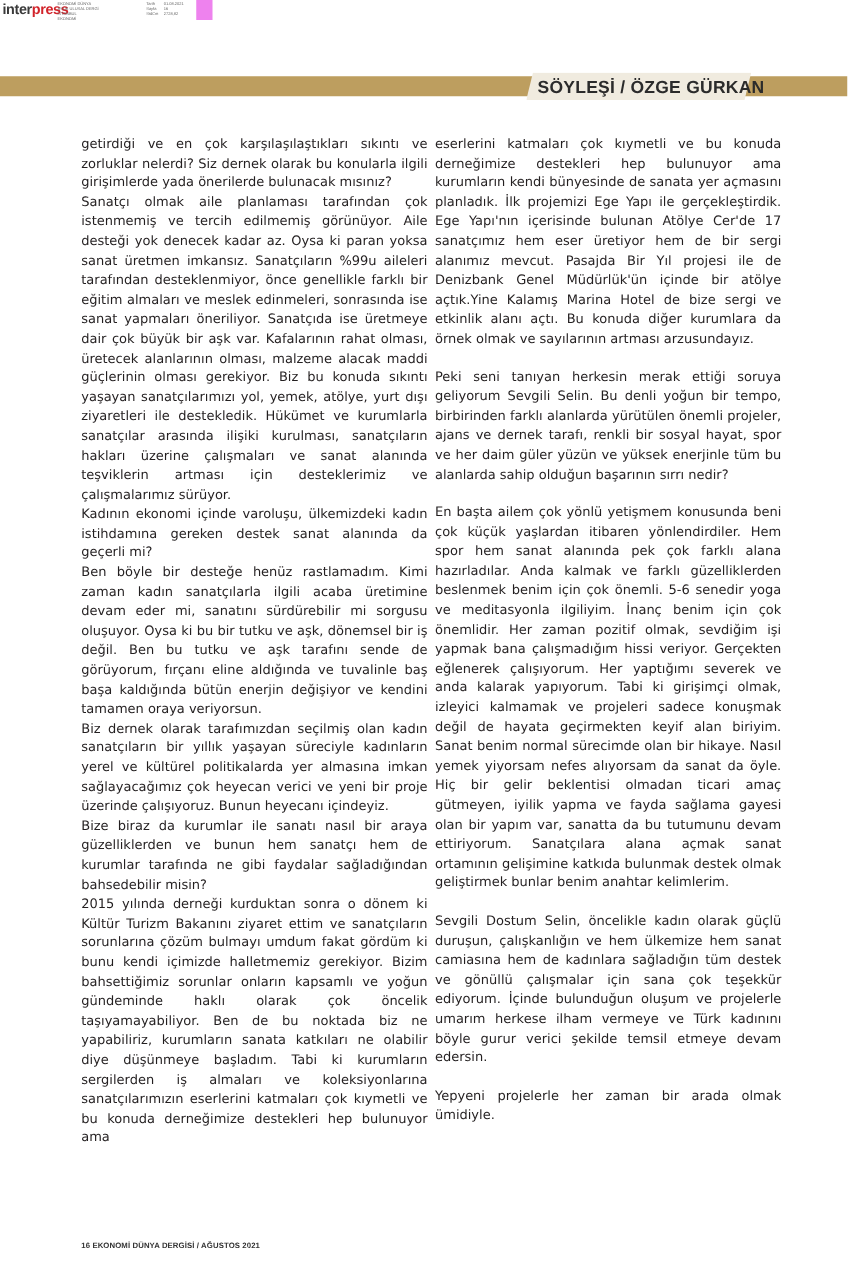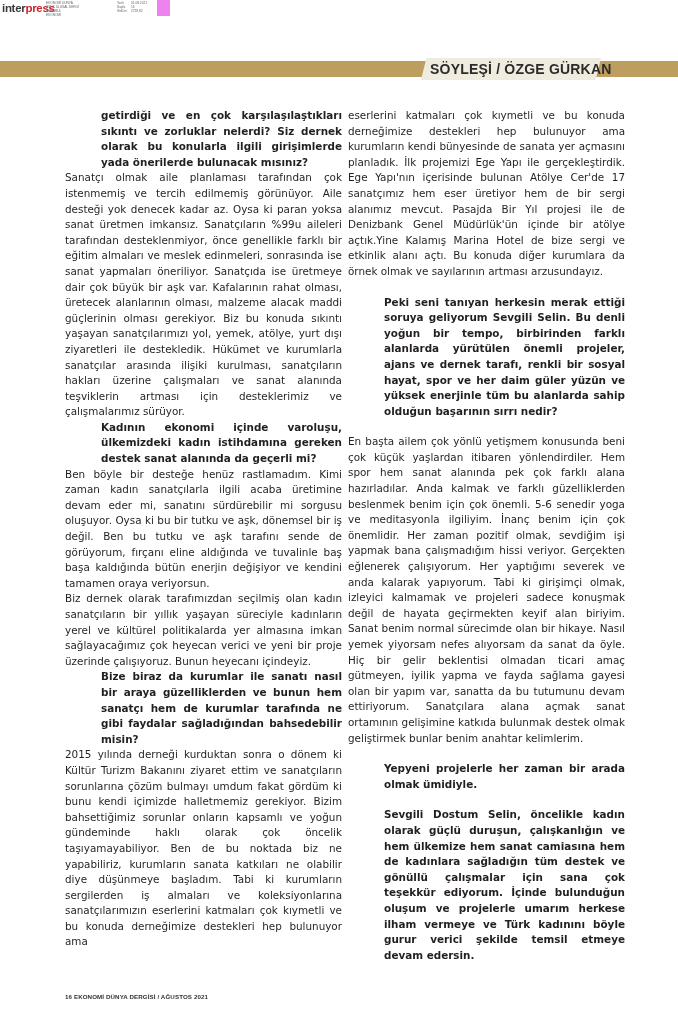--- a/index.html
+++ b/index.html
@@ -15,21 +15,21 @@
     .swatch { position: absolute; left: 157px; top: 0px; width: 13px; height: 16px; background: #ee82ee; }
 
     .banner { position: absolute; left: 0; top: 61px; width: 678px; height: 16px; background: #bd9e5f; }
     .banner-box { position: absolute; left: 421px; top: 58px; width: 180px; height: 22px; background: #f0ebdf; clip-path: polygon(3% 0, 100% 0, 97% 100%, 0 100%); }
     .banner-title { position: absolute; left: 430px; top: 61px; font-family: "Liberation Sans", sans-serif; font-weight: bold; font-size: 14px; color: #2b2b2b; letter-spacing: 0.2px; }
 
     .col { position: absolute; top: 108px; width: 277px; font-size: 10.4px; line-height: 15.6px; text-align: justify; }
     .col-left { left: 65px; }
     .col-right { left: 348px; }
     .col p { margin: 0; }
-    .col p.q { font-weight: bold; margin-left: 36px; }
+    .col p.q { font-weight: normal; }
     .col p.a { font-weight: normal; }
     .col p.gap { margin-top: 15px; }
 
     .footer { position: absolute; left: 65px; top: 993px; font-family: "Liberation Sans", sans-serif; font-weight: bold; font-size: 6.2px; color: #333; letter-spacing: 0.1px; }
   </style>
 </head>
 <body>
 
 <div class="clip-header">
   <div class="logo">
@@ -69,17 +69,17 @@
   <p class="a">Ben böyle bir desteğe henüz rastlamadım. Kimi zaman kadın sanatçılarla ilgili acaba üretimine devam eder mi, sanatını sürdürebilir mi sorgusu oluşuyor. Oysa ki bu bir tutku ve aşk, dönemsel bir iş değil. Ben bu tutku ve aşk tarafını sende de görüyorum, fırçanı eline aldığında ve tuvalinle baş başa kaldığında bütün enerjin değişiyor ve kendini tamamen oraya veriyorsun.</p>
   <p class="a">Biz dernek olarak tarafımızdan seçilmiş olan kadın sanatçıların bir yıllık yaşayan süreciyle kadınların yerel ve kültürel politikalarda yer almasına imkan sağlayacağımız çok heyecan verici ve yeni bir proje üzerinde çalışıyoruz. Bunun heyecanı içindeyiz.</p>
   <p class="q">Bize biraz da kurumlar ile sanatı nasıl bir araya güzelliklerden ve bunun hem sanatçı hem de kurumlar tarafında ne gibi faydalar sağladığından bahsedebilir misin?</p>
   <p class="a">2015 yılında derneği kurduktan sonra o dönem ki Kültür Turizm Bakanını ziyaret ettim ve sanatçıların sorunlarına çözüm bulmayı umdum fakat gördüm ki bunu kendi içimizde halletmemiz gerekiyor. Bizim bahsettiğimiz sorunlar onların kapsamlı ve yoğun gündeminde haklı olarak çok öncelik taşıyamayabiliyor. Ben de bu noktada biz ne yapabiliriz, kurumların sanata katkıları ne olabilir diye düşünmeye başladım. Tabi ki kurumların sergilerden iş almaları ve koleksiyonlarına sanatçılarımızın eserlerini katmaları çok kıymetli ve bu konuda derneğimize destekleri hep bulunuyor ama</p>
 </div>
 
 <div class="col col-right">
   <p class="a">eserlerini katmaları çok kıymetli ve bu konuda derneğimize destekleri hep bulunuyor ama kurumların kendi bünyesinde de sanata yer açmasını planladık. İlk projemizi Ege Yapı ile gerçekleştirdik. Ege Yapı'nın içerisinde bulunan Atölye Cer'de 17 sanatçımız hem eser üretiyor hem de bir sergi alanımız mevcut. Pasajda Bir Yıl projesi ile de Denizbank Genel Müdürlük'ün içinde bir atölye açtık.Yine Kalamış Marina Hotel de bize sergi ve etkinlik alanı açtı. Bu konuda diğer kurumlara da örnek olmak ve sayılarının artması arzusundayız.</p>
   <p class="q gap">Peki seni tanıyan herkesin merak ettiği soruya geliyorum Sevgili Selin. Bu denli yoğun bir tempo, birbirinden farklı alanlarda yürütülen önemli projeler, ajans ve dernek tarafı, renkli bir sosyal hayat, spor ve her daim güler yüzün ve yüksek enerjinle tüm bu alanlarda sahip olduğun başarının sırrı nedir?</p>
   <p class="a gap">En başta ailem çok yönlü yetişmem konusunda beni çok küçük yaşlardan itibaren yönlendirdiler. Hem spor hem sanat alanında pek çok farklı alana hazırladılar. Anda kalmak ve farklı güzelliklerden beslenmek benim için çok önemli. 5-6 senedir yoga ve meditasyonla ilgiliyim. İnanç benim için çok önemlidir. Her zaman pozitif olmak, sevdiğim işi yapmak bana çalışmadığım hissi veriyor. Gerçekten eğlenerek çalışıyorum. Her yaptığımı severek ve anda kalarak yapıyorum. Tabi ki girişimçi olmak, izleyici kalmamak ve projeleri sadece konuşmak değil de hayata geçirmekten keyif alan biriyim. Sanat benim normal sürecimde olan bir hikaye. Nasıl yemek yiyorsam nefes alıyorsam da sanat da öyle. Hiç bir gelir beklentisi olmadan ticari amaç gütmeyen, iyilik yapma ve fayda sağlama gayesi olan bir yapım var, sanatta da bu tutumunu devam ettiriyorum. Sanatçılara alana açmak sanat ortamının gelişimine katkıda bulunmak destek olmak geliştirmek bunlar benim anahtar kelimlerim.</p>
+  <p class="q gap">Sevgili Dostum Selin,  öncelikle kadın olarak güçlü duruşun, çalışkanlığın ve hem ülkemize hem sanat camiasına hem de kadınlara sağladığın tüm destek ve gönüllü çalışmalar için sana çok teşekkür ediyorum. İçinde bulunduğun oluşum ve projelerle umarım herkese ilham vermeye ve Türk kadınını böyle gurur verici şekilde temsil etmeye devam edersin.</p>
   <p class="q gap">Yepyeni projelerle her zaman bir arada olmak ümidiyle.</p>
-  <p class="q gap">Sevgili Dostum Selin,  öncelikle kadın olarak güçlü duruşun, çalışkanlığın ve hem ülkemize hem sanat camiasına hem de kadınlara sağladığın tüm destek ve gönüllü çalışmalar için sana çok teşekkür ediyorum. İçinde bulunduğun oluşum ve projelerle umarım herkese ilham vermeye ve Türk kadınını böyle gurur verici şekilde temsil etmeye devam edersin.</p>
 </div>
 
 <div class="footer">16 EKONOMİ DÜNYA DERGİSİ / AĞUSTOS 2021</div>
 
 </body></html>

